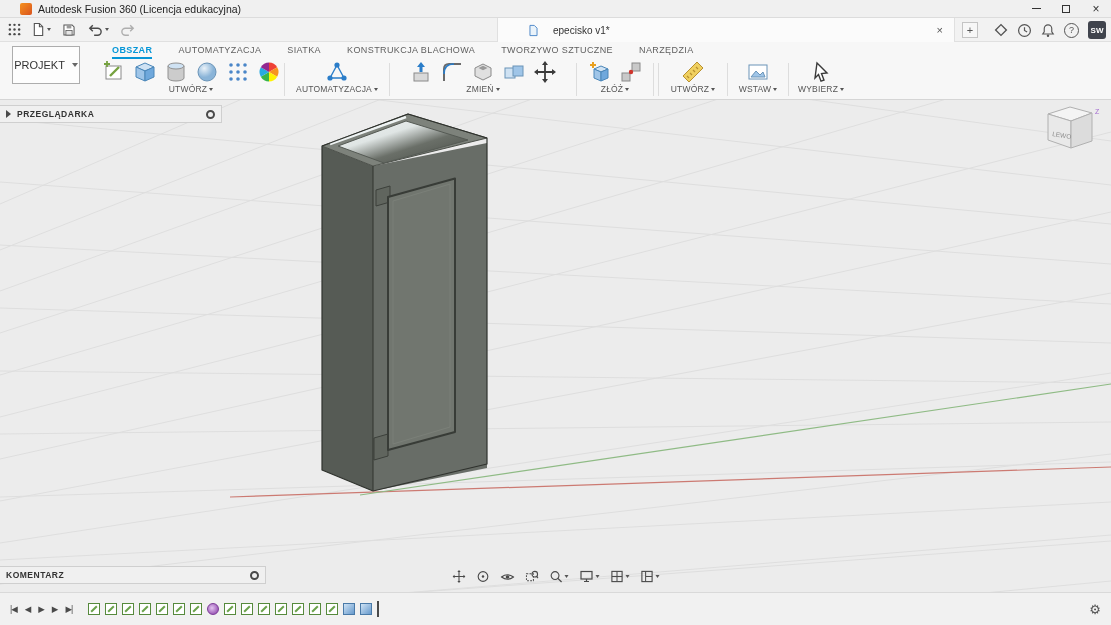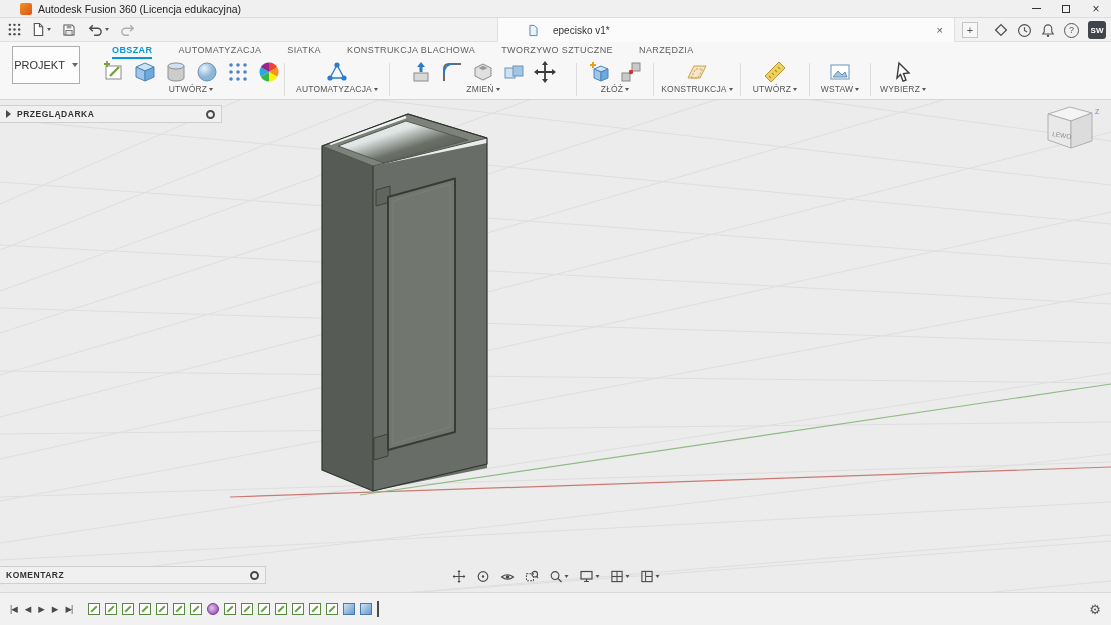--- a/index.html
+++ b/index.html
@@ -342,32 +342,20 @@
             <circle cx="12" cy="12" r="2.2" fill="#d0342c"></circle>
           </svg>
       </div>
       <span class="tg-label">
           <span>ZŁÓŻ</span>
           <i class="caret-sm"></i>
         </span>
     </div>
     <i class="tsep"></i>
 
-    <div class="tgroup" style="width:82px">
-      <div class="tg-icons">
-        <svg width="24" height="24" viewBox="0 0 24 24">
-            <polygon points="3,18 9,6 21,6 15,18" fill="#f5e6c8" stroke="#c8a048"></polygon>
-            <polygon points="6,18 10.5,9 17.5,9 13,18" fill="none" stroke="#c8a048" stroke-dasharray="2 1.5"></polygon>
-          </svg>
-      </div>
-      <span class="tg-label">
-          <span>KONSTRUKCJA</span>
-          <i class="caret-sm"></i>
-        </span>
-    </div>
     <i class="tsep"></i>
 
     <div class="tgroup" style="width:64px">
       <div class="tg-icons">
         <svg width="24" height="24" viewBox="0 0 24 24">
             <polygon points="2,16 16,2 22,8 8,22" fill="#f0d060" stroke="#b89030"></polygon>
             <path d="M6 16 l2 2 M9 13 l2 2 M12 10 l2 2 M15 7 l2 2" stroke="#b89030" stroke-width="1.2"></path>
           </svg>
       </div>
       <span class="tg-label">

